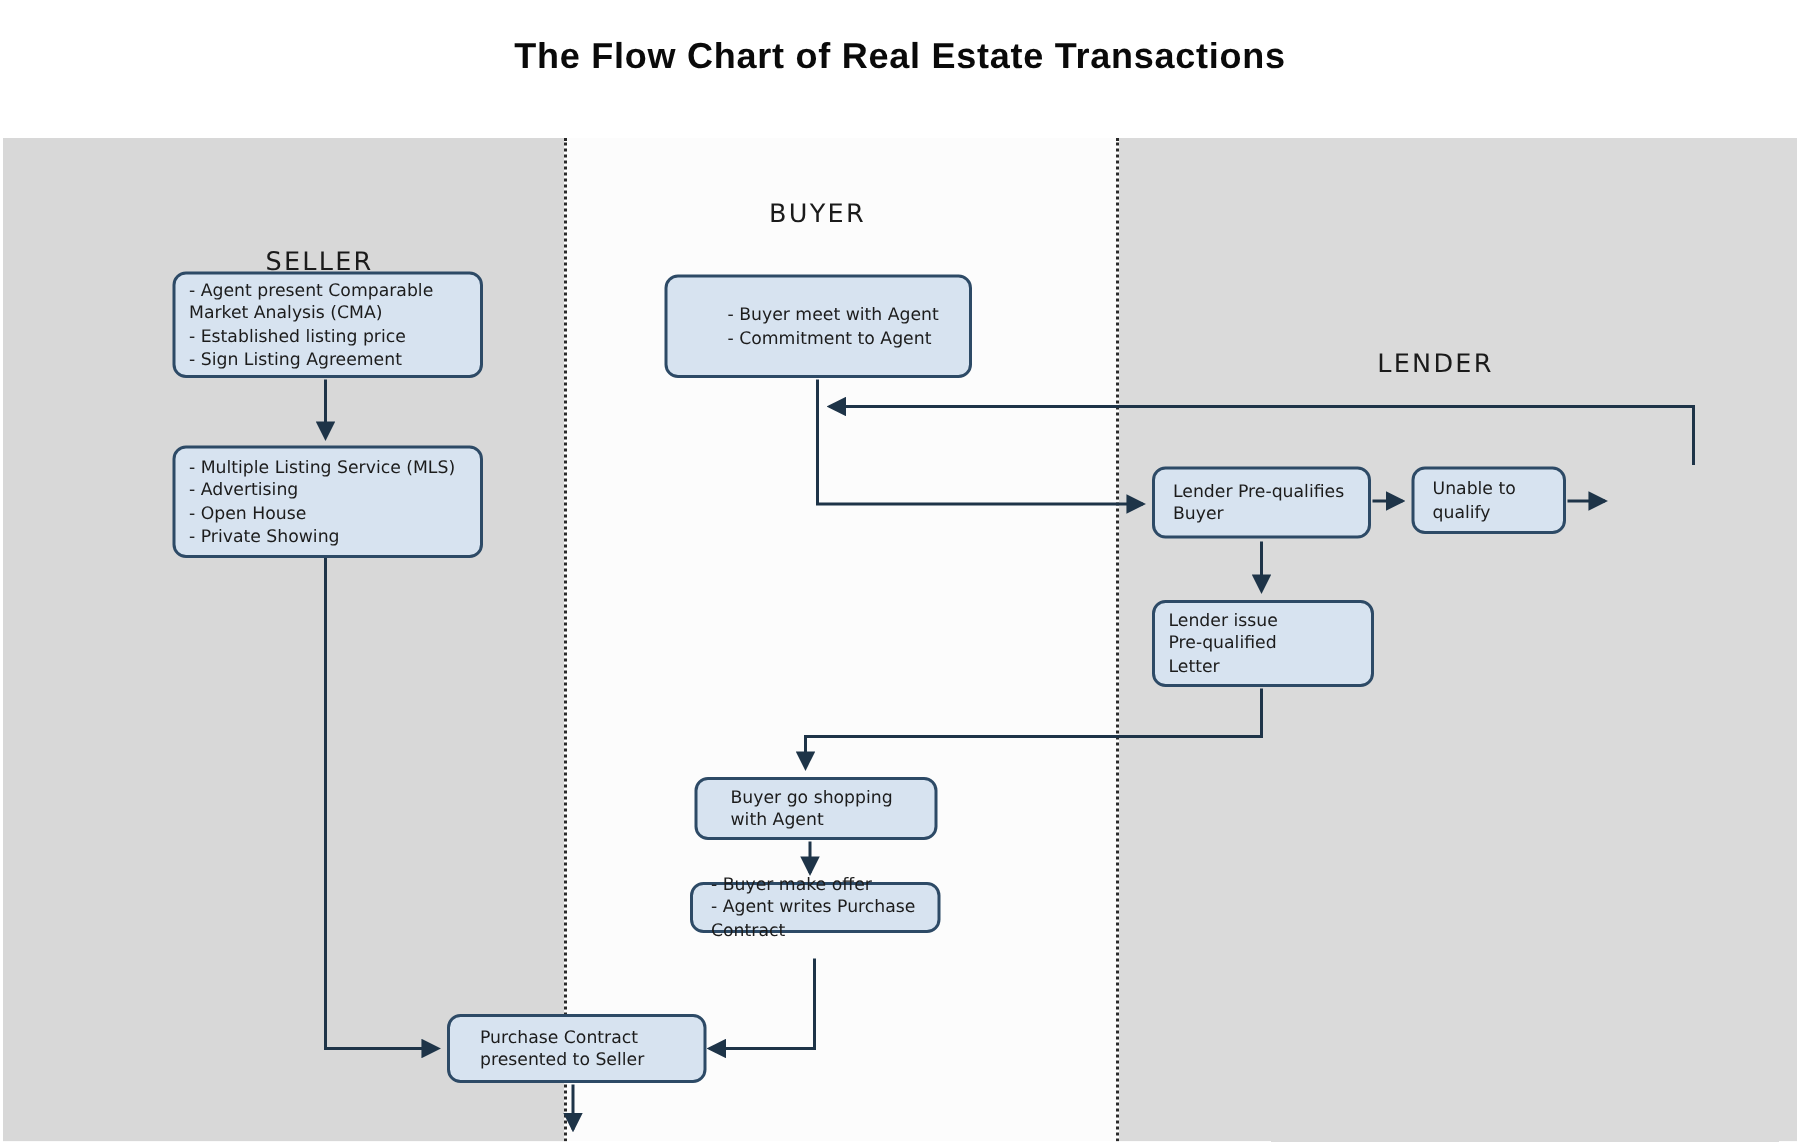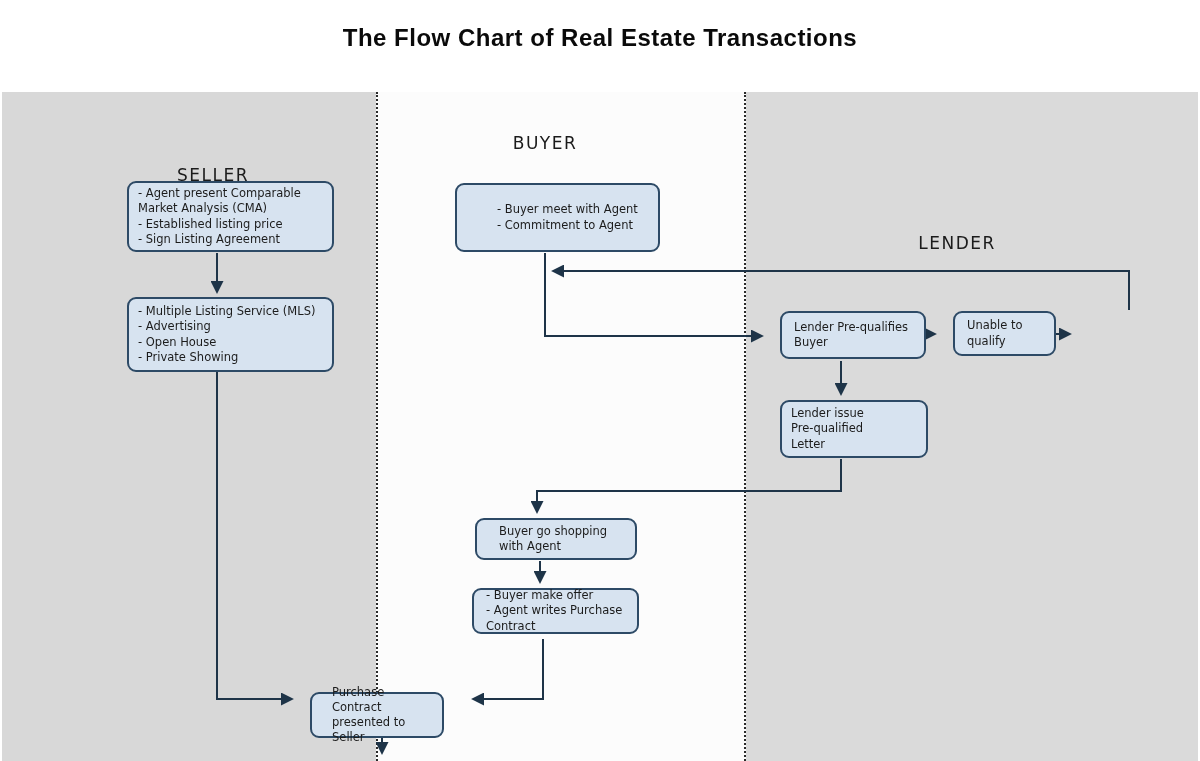--- a/index.html
+++ b/index.html
@@ -53,21 +53,20 @@
     border: 2px solid #2d4a66;
     border-radius: 9px;
     display: flex;
     align-items: center;
     font-size: 11.5px;
     line-height: 1.32;
     color: #1c1c1c;
     white-space: pre-line;
     z-index: 3;
     padding: 4px 6px 4px 9px;
-    margin-left: 12px;
   }
   .wires {
     position: absolute;
     left: 0; top: 0;
     width: 1200px; height: 761px;
     z-index: 2;
     pointer-events: none;
   }
   .wires polyline { fill: none; stroke: #1e3448; stroke-width: 2; }
 </style>
@@ -125,20 +124,20 @@
 qualify</div>
 
 
   <div class="node" style="left:768px; top:400px; width:148px; height:58px; ">Lender issue
 Pre-qualified
 Letter</div>
 
   <div class="node" style="left:463px; top:518px; width:162px; height:42px; padding-left:22px;">Buyer go shopping
 with Agent</div>
 
-  <div class="node" style="left:460px; top:588px; width:167px; height:46px; padding-left:12px;">- Buyer make offer
+  <div class="node" style="left:460px; top:588px; width:167px; height:34px; padding-left:12px;">- Buyer make offer
 - Agent writes Purchase
 Contract</div>
 
-  <div class="node" style="left:298px; top:692px; width:134px; height:46px; padding-left:20px;">Purchase Contract
+  <div class="node" style="left:298px; top:676px; width:173px; height:46px; padding-left:20px;">Purchase Contract
 presented to Seller</div>
 
 </div>
 
 </body></html>

